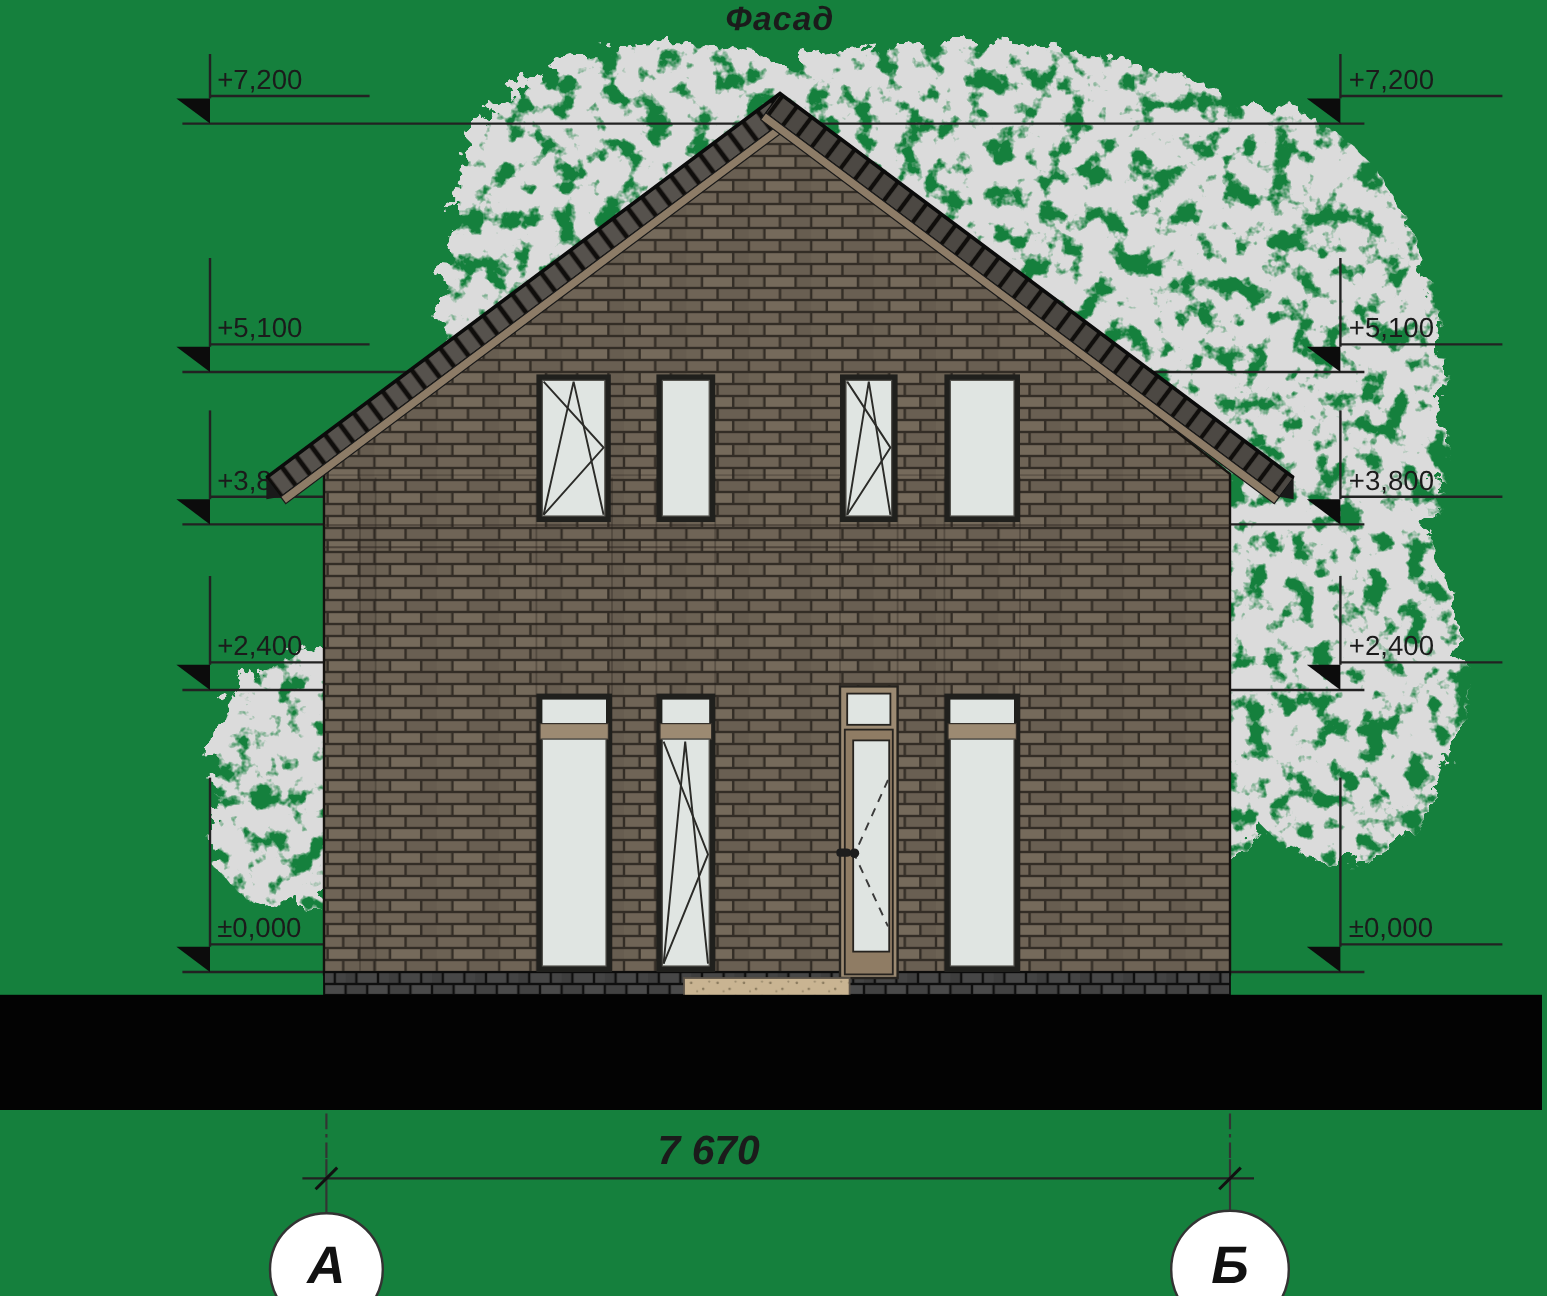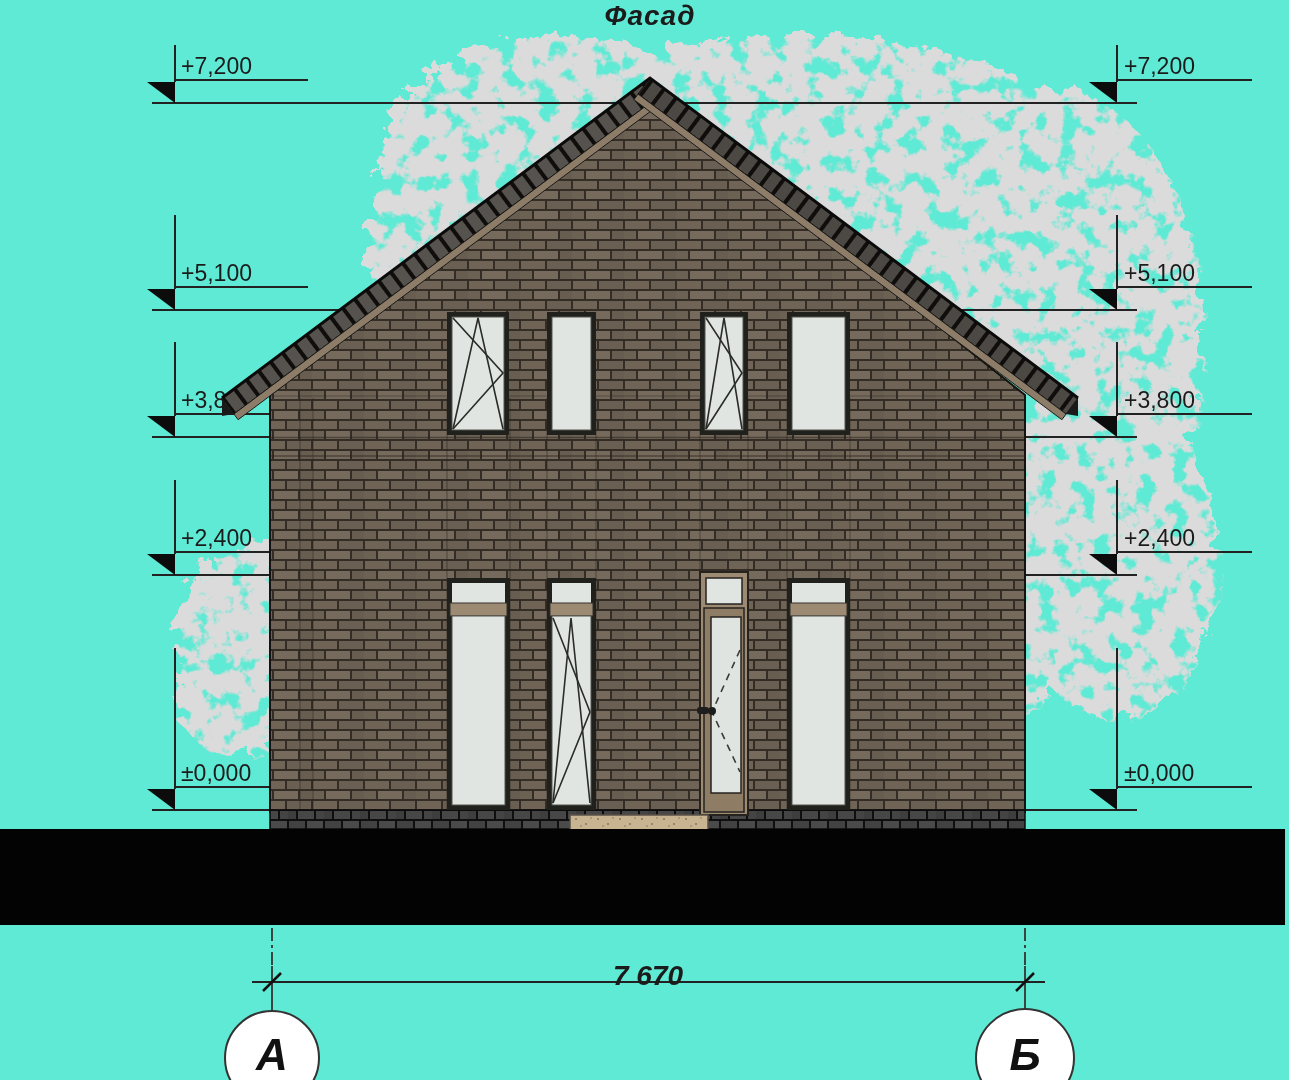--- a/index.html
+++ b/index.html
@@ -1,27 +1,27 @@
 <!DOCTYPE html>
 <html><head>
 <meta charset="utf-8">
 <style>
   html,body{margin:0;padding:0;background:#ffffff;}
-  .canvas{position:relative;width:1289px;height:1080px;background:#5eead4;overflow:hidden;
+  .canvas{position:relative;width:1289px;height:1080px;background:#15803d;overflow:hidden;
           font-family:"Liberation Sans", sans-serif;}
   .canvas svg.draw{position:absolute;left:0;top:0;z-index:2;pointer-events:none;}
   .lbl{position:absolute;color:#1b1b1b;white-space:nowrap;}
   .title{z-index:3;left:495px;top:0px;width:310px;text-align:center;
          font-size:28px;font-style:italic;font-weight:600;letter-spacing:1px;}
   .elev{z-index:3;font-size:23px;font-weight:500;height:26px;line-height:26px;}
   .elev.left{left:181px;width:126px;text-align:left;}
   .elev.right{left:1124px;width:130px;text-align:left;}
   .elev.behind{z-index:1;}
-  .dim{z-index:3;left:548px;top:940px;width:200px;text-align:center;
-       font-size:28px;font-style:italic;font-weight:bold;margin-top:20px;}
+  .dim{z-index:3;left:548px;top:940px;width:200px;
+       font-size:34px;font-style:italic;font-weight:bold;}
   .axisletter{z-index:3;width:100px;text-align:center;font-size:44px;
               font-style:italic;font-weight:bold;color:#111;}
 </style>
 </head>
 <body>
 
 <div class="canvas">
 
   <div class="lbl title">Фасад</div>
 

